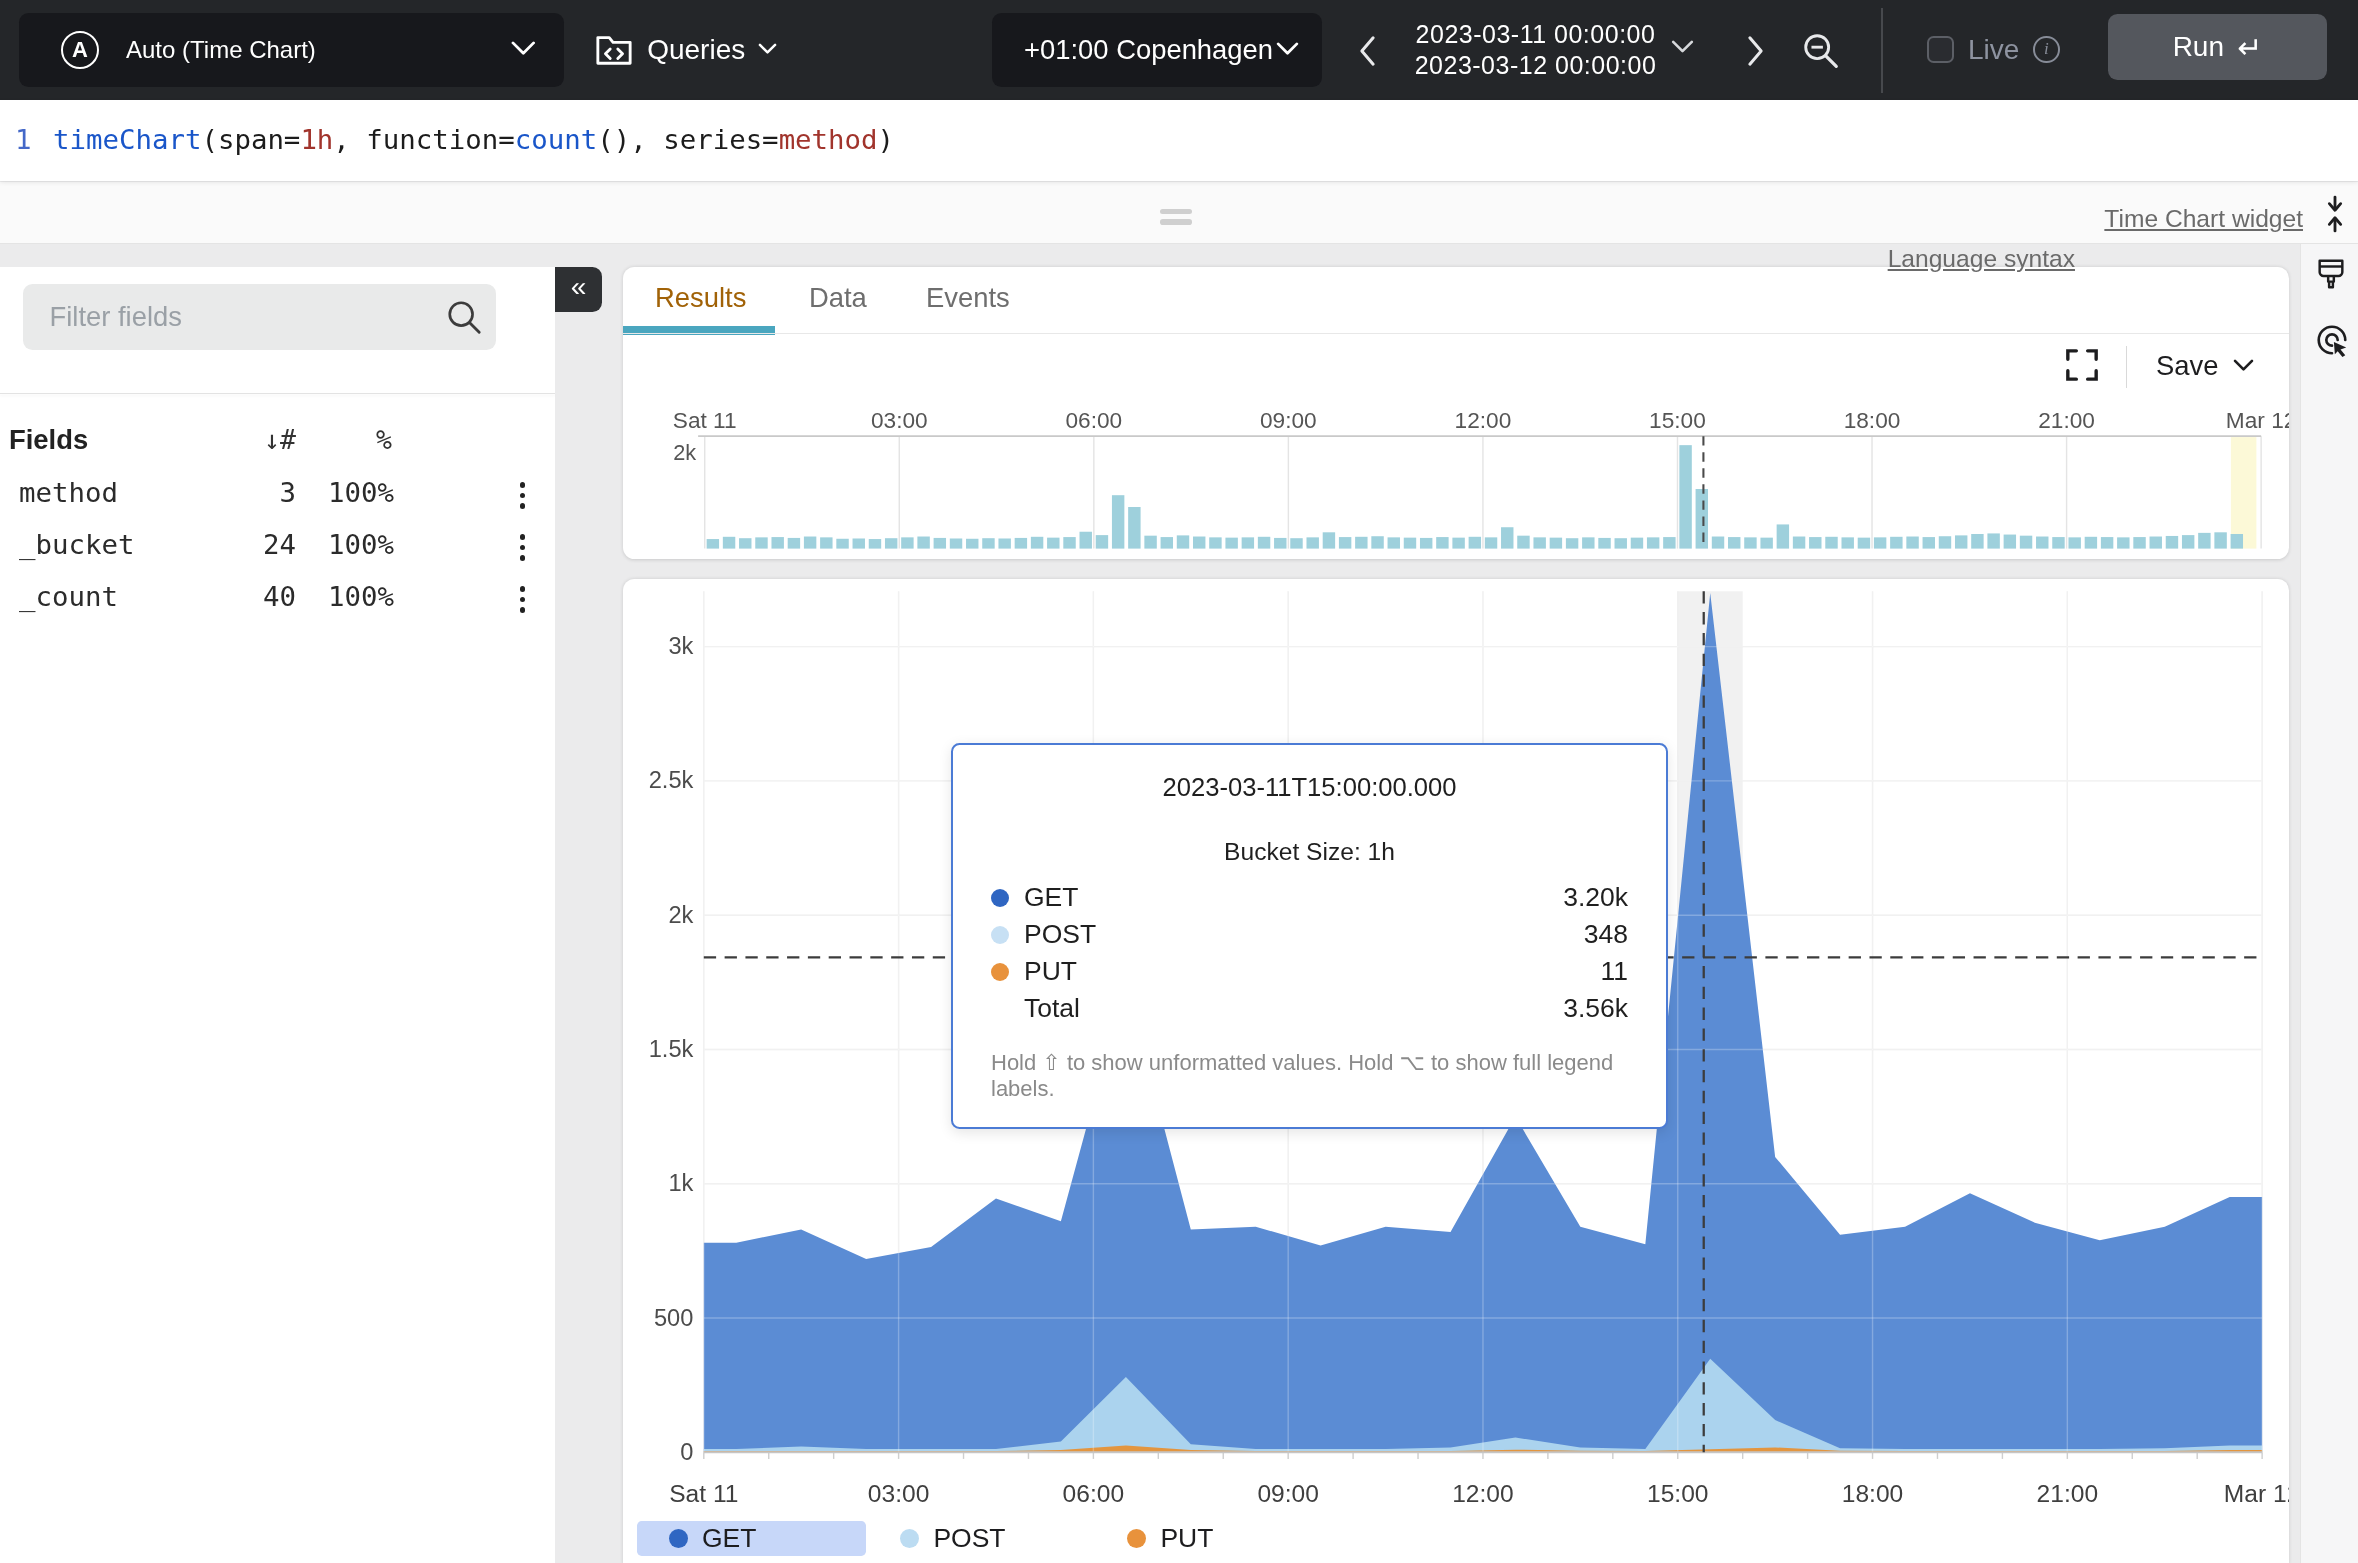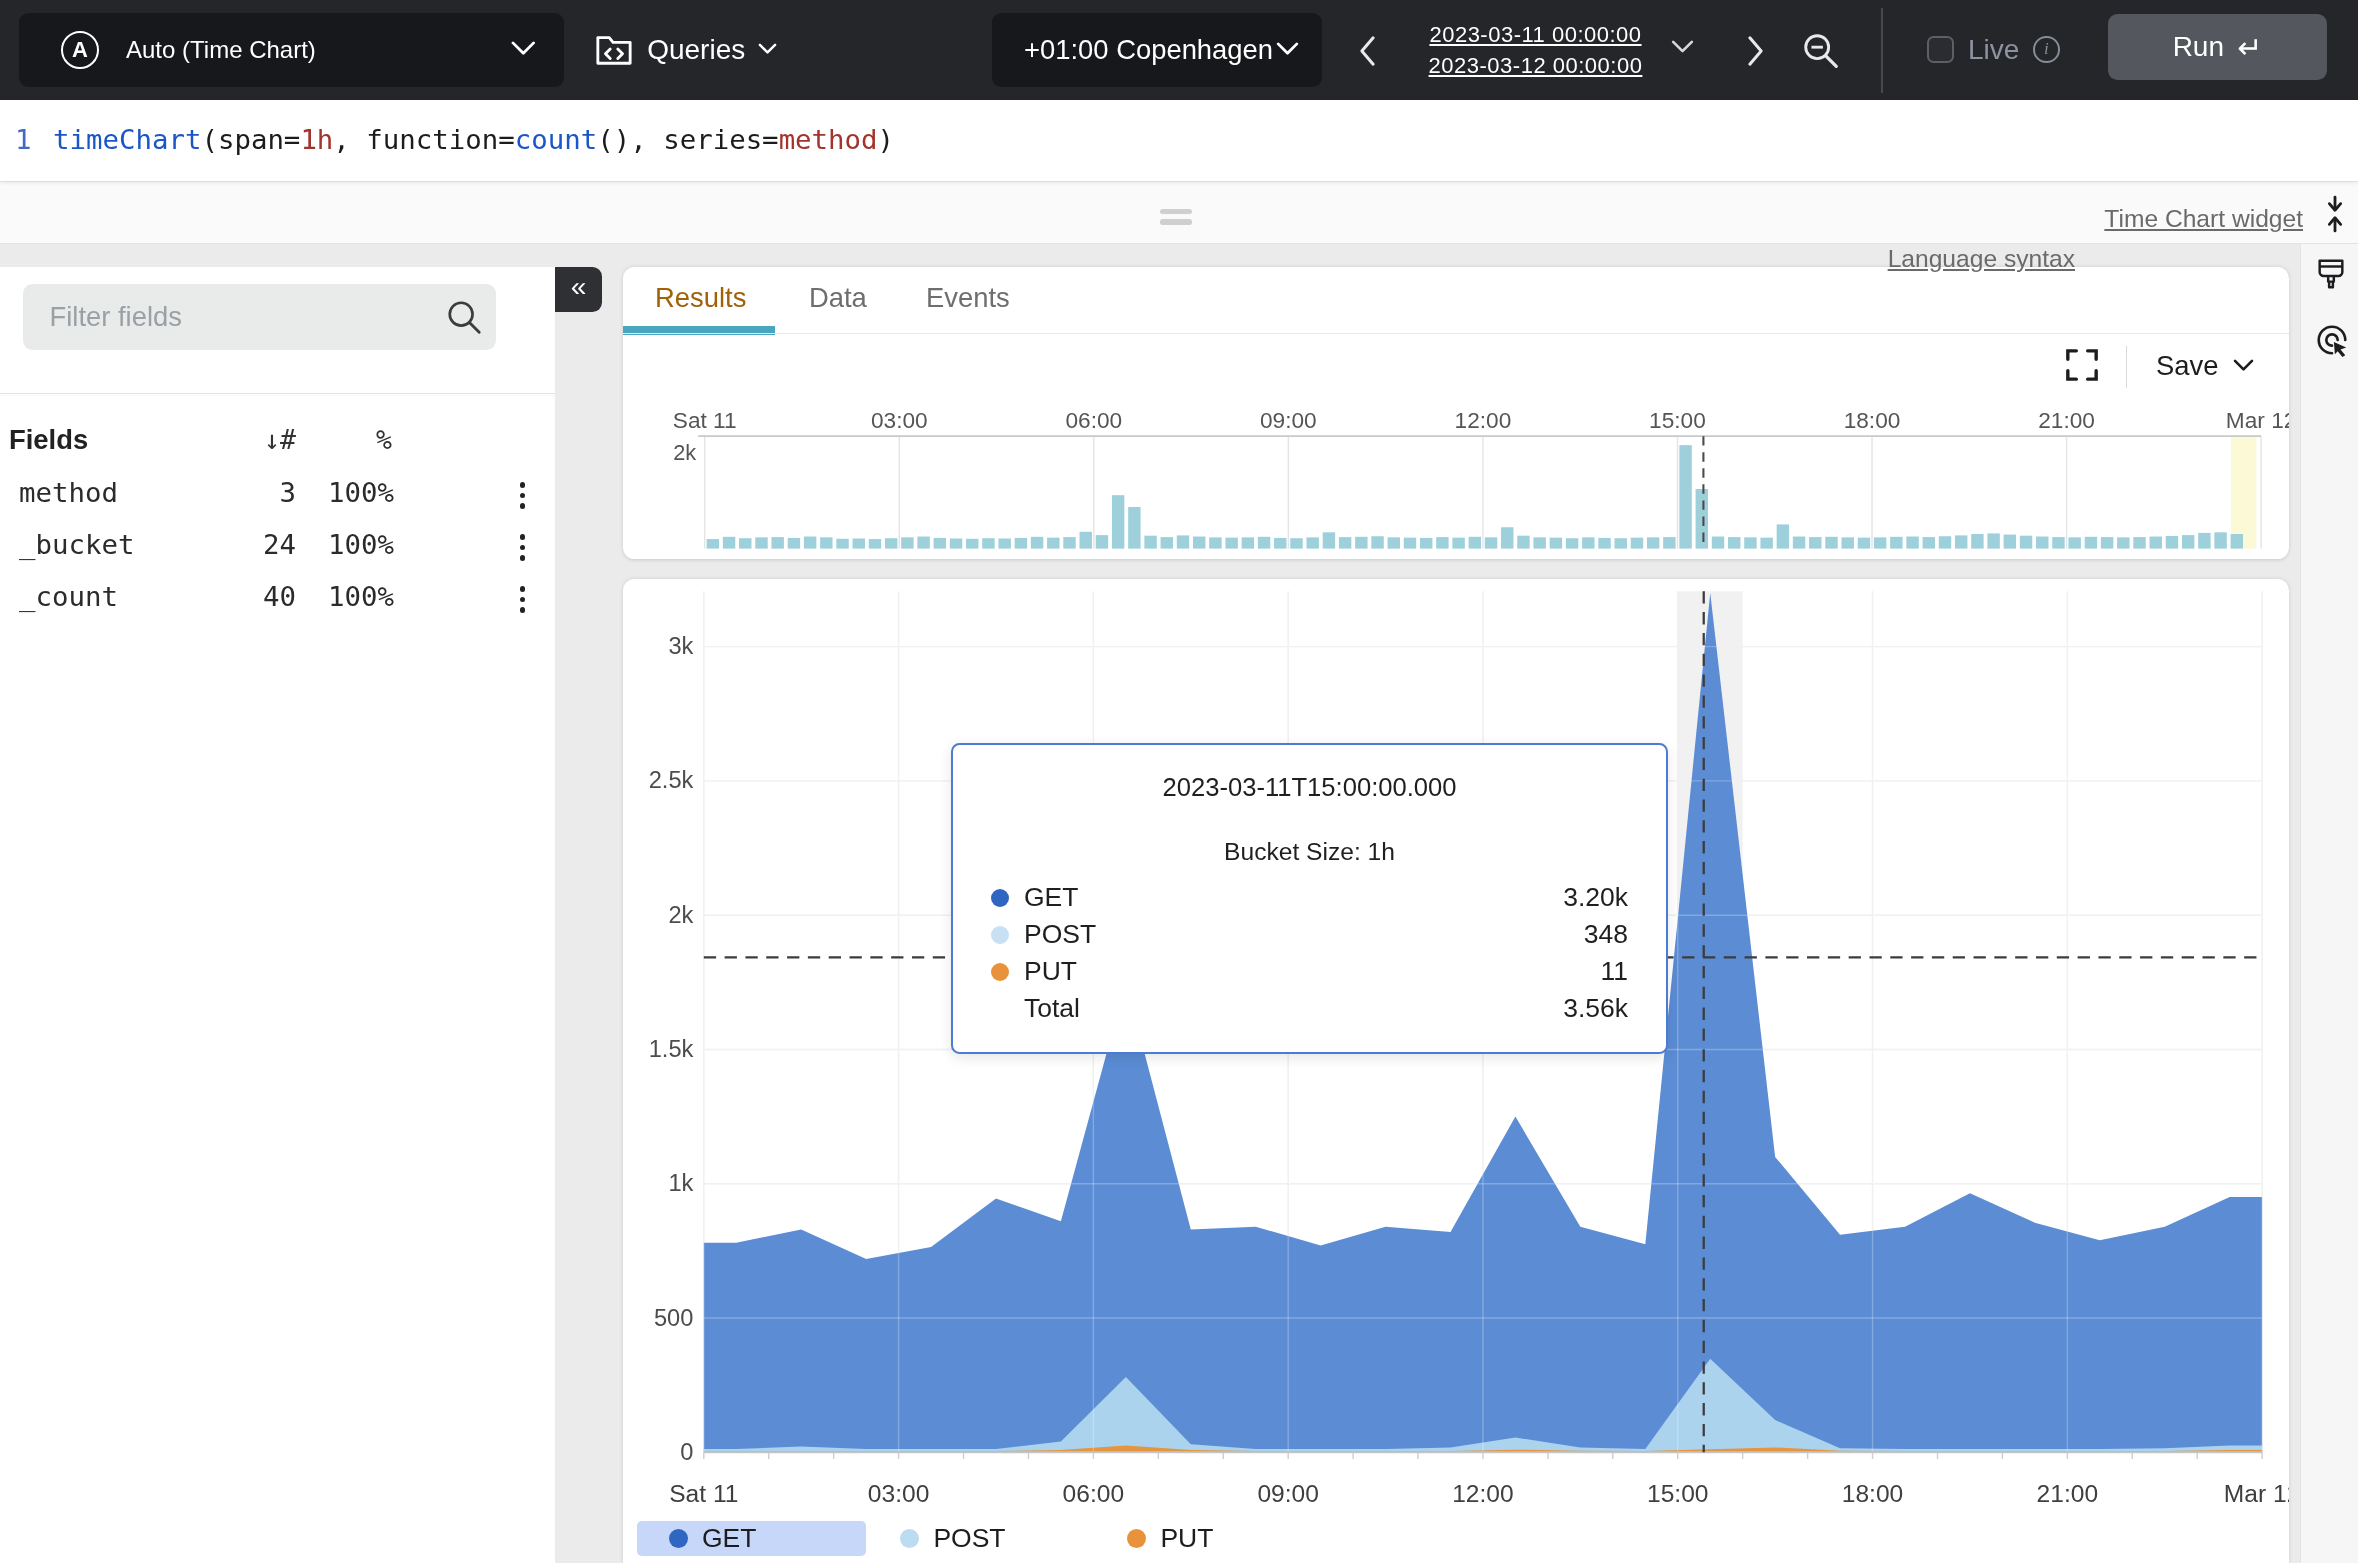--- a/index.html
+++ b/index.html
@@ -14,21 +14,21 @@
   #viz-btn .circ-a { margin-left:42px; width:38px; height:38px; border:2.8px solid #fff; border-radius:50%; display:flex; align-items:center; justify-content:center; font-size:22px; font-weight:bold; }
   #viz-btn .lbl { margin-left:27px; font-size:24px; }
   #viz-btn .chev { position:absolute; right:28px; }
   #queries-btn { position:absolute; left:594px; top:13.2px; height:74px; display:flex; align-items:center; gap:13.2px; color:#fff; cursor:pointer; }
   #queries-btn .lbl { font-size:28px; }
   #tz-btn { left:992px; width:330px; }
   #tz-btn .lbl { margin-left:32px; font-size:27.4px; }
   #tz-btn .chev { position:absolute; right:23px; }
   .nav-arrow { position:absolute; top:23px; width:32px; height:55px; display:flex; align-items:center; justify-content:center; cursor:pointer; }
   #time-range { position:absolute; left:1402px; top:13.2px; width:267px; height:74px; display:flex; flex-direction:column; align-items:center; justify-content:center; color:#fff; cursor:pointer; }
-  #time-range .ln { font-size:22px; line-height:31px; letter-spacing:0.5px;text-decoration:underline; }
+  #time-range .ln { font-size:25px; line-height:31px; letter-spacing:0.5px; }
   #range-chev { position:absolute; left:1671px; top:40px; cursor:pointer; }
   #zoomout-icon { position:absolute; left:1800px; top:30px; cursor:pointer; }
   #tb-divider { position:absolute; left:1881px; top:7.6px; width:1.9px; height:85px; background:#47494d; }
   #live-checkbox { position:absolute; left:1927px; top:36px; width:26.5px; height:26.5px; border:2.4px solid #5c5f66; border-radius:6.6px; background:#2a2c30; cursor:pointer; }
   #live-label { position:absolute; left:1968px; top:34px; font-size:28px; color:#8e93a0; }
   #live-info { position:absolute; left:2033px; top:36px; width:26.5px; height:26.5px; border:2.4px solid #878c98; border-radius:50%; color:#878c98; font-size:17px; display:flex; align-items:center; justify-content:center; cursor:pointer; font-style:italic; font-family:"Liberation Serif", serif; }
   #run-btn { position:absolute; left:2108px; top:14px; width:219px; height:66px; background:#54575d; border-radius:9.5px; color:#fff; font-size:28px; display:flex; align-items:center; justify-content:center; gap:13.2px; cursor:pointer; }
   #run-btn .glyph { font-size:30px; }
 
   
@@ -499,20 +499,21 @@
           <span class="dot" style="background: rgb(232, 146, 60);"></span>
           <span class="lbl">PUT</span>
           <span class="val">11</span>
         </div>
         <div class="tt-row">
           <span class="dot empty"></span>
           <span class="lbl">Total</span>
           <span class="val">3.56k</span>
         </div>
       </div>
+    <div class="footer">Hold ⇧ to show unformatted values. Hold ⌥ to show full legend labels.</div>
   </div>
 
   <div id="legend">
       <div class="lg-item selected" style="left: 14px;">
         <span class="dot" style="background: rgb(47, 102, 194);"></span>
         <span>GET</span>
       </div>
       <div class="lg-item" style="left: 266px;">
         <span class="dot" style="background: rgb(188, 220, 242);"></span>
         <span>POST</span>

